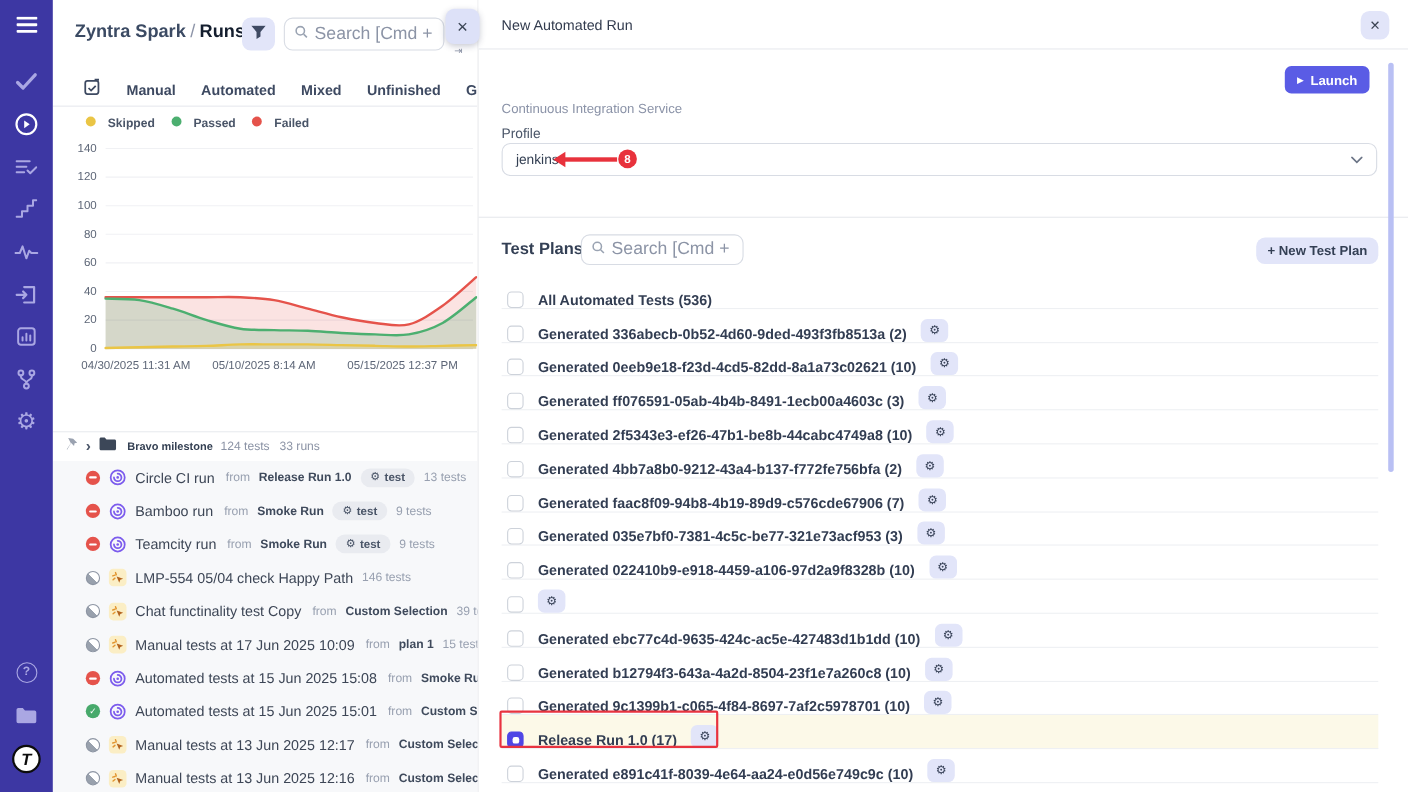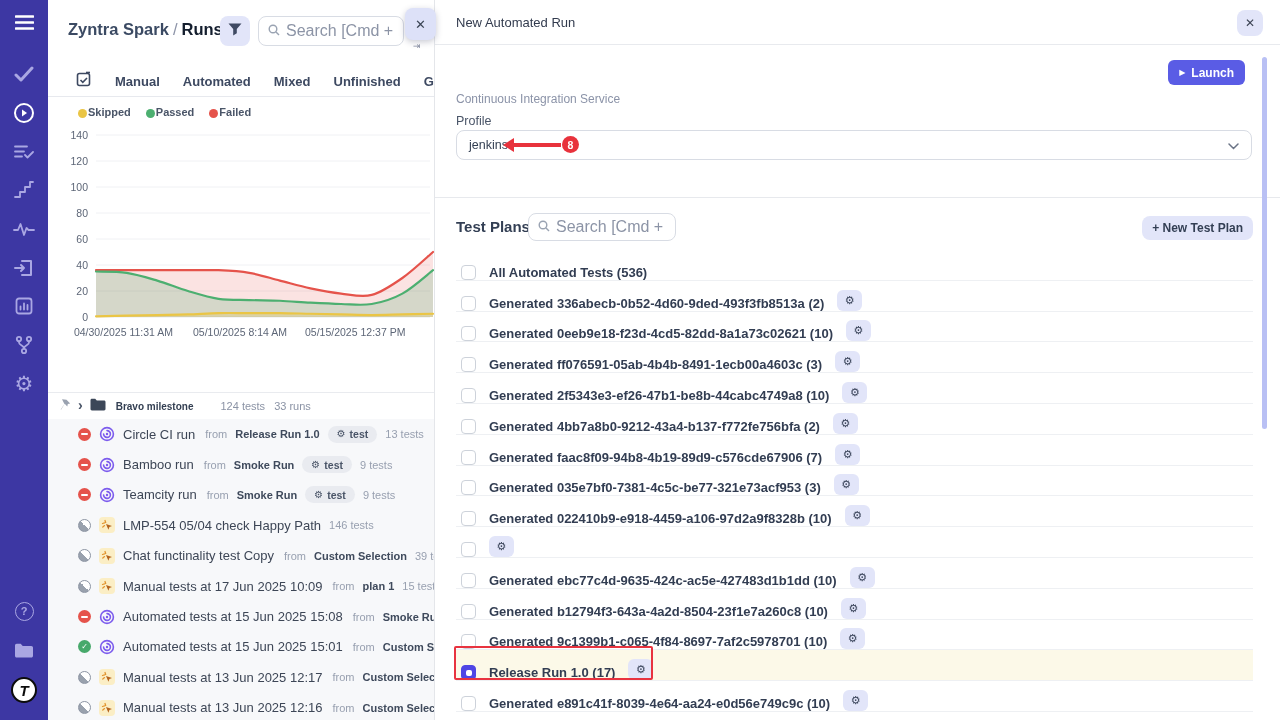--- a/index.html
+++ b/index.html
@@ -31,33 +31,33 @@
   .lp-search{position:absolute;left:210px;top:16px;width:146px;height:30px}
   .searchbox input{border:none;outline:none;background:transparent;font-size:16px;color:#ec4899;width:100%;
     font-family:"Liberation Sans","DejaVu Sans",sans-serif}
   .searchbox input::placeholder{color:#8c94a6}
 
   .lp-tabs{position:absolute;top:66px;left:0;right:0;height:31px;border-bottom:1px solid #e7e9ee;display:flex;align-items:center;
     padding-left:28px;gap:23px}
   .lp-tabs .tab{font-size:13px;font-weight:600;color:#3d4961;cursor:pointer;white-space:nowrap}
 
   .lp-legend{position:absolute;top:106px;left:30px;display:flex;gap:15px;align-items:center}
-  .leg-item{display:flex;align-items:flex-end;gap:1px}
+  .leg-item{display:flex;align-items:flex-start;gap:11px}
   .leg-dot{width:9px;height:9px;border-radius:50%}
   .leg-label{font-size:11px;font-weight:600;color:#4a5568}
 
   .ytick{position:absolute;left:4px;width:36px;text-align:right;font-size:10.5px;color:#5d6677}
   .xtick{position:absolute;top:326px;font-size:10.5px;color:#5d6677;white-space:nowrap;overflow:hidden}
   #chart-svg{position:absolute;left:0;top:125px}
 
   .milestone{position:absolute;top:392px;left:0;right:0;height:27px;background:#fff;border-top:1px solid #e9ebef;
     display:flex;align-items:center;padding-left:12px;gap:7px;cursor:pointer}
   .milestone .chev{font-size:14px;font-weight:700;color:#4a5568;line-height:1;margin-top:-2px}
   .milestone .m-name{font-size:10px;font-weight:600;color:#333f52;margin-left:3px}
-  .milestone .m-count{font-size:11px;color:#8b93a5;margin-left:20px}
+  .milestone .m-count{font-size:11px;color:#8b93a5;margin-left:0}
 
   .runs-list{position:absolute;top:419px;left:0;right:0;bottom:0;background:#f7f8fa}
   .run-row{height:30.4px;display:flex;align-items:center;padding-left:30px;gap:8px;cursor:pointer;white-space:nowrap}
   .st{width:13px;height:13px;border-radius:50%;flex-shrink:0;display:flex;align-items:center;justify-content:center}
   .st-failed{background:#e5534b}
   .st-failed::after{content:"";width:7px;height:2px;background:#fff;border-radius:1px}
   .st-passed{background:#47a96b}
   .st-passed::after{content:"✓";color:#fff;font-size:8px;font-weight:700}
   .st-pending{border:1.5px solid #8d95a3;background:linear-gradient(45deg,#99a1ad 50%,#ffffff 50%)}
   .type-ic{width:16px;height:16px;flex-shrink:0;display:flex;align-items:center;justify-content:center}
@@ -260,21 +260,21 @@
         <path d="M48,145.2C53.10606060606061,145.2 68.42424242424242,145.2 78.63636363636364,145.2C88.84848484848486,145.2 99.06060606060606,145.2 109.27272727272728,145.2C119.4848484848485,145.2 129.6969696969697,145.2 139.9090909090909,145.2C150.12121212121212,145.2 160.33333333333334,144.76666666666665 170.54545454545456,145.2C180.75757575757578,145.63333333333333 190.96969696969697,146.06666666666666 201.1818181818182,147.8C211.3939393939394,149.53333333333336 221.6060606060606,153 231.8181818181818,155.6C242.03030303030303,158.2 252.24242424242428,161.23333333333335 262.4545454545455,163.4C272.66666666666674,165.56666666666666 282.87878787878793,167.51666666666665 293.0909090909091,168.6C303.3030303030303,169.68333333333334 313.51515151515156,172.5 323.72727272727275,169.9C333.93939393939394,167.3 344.1515151515152,160.15 354.3636363636364,153C364.57575757575756,145.85 379.8939393939394,131.33333333333334 385,127L385,192L48,192Z" fill="rgba(229,83,75,0.16)" stroke="none"></path>
         <path d="M48,145.2C53.10606060606061,145.2 68.42424242424242,145.2 78.63636363636364,145.2C88.84848484848486,145.2 99.06060606060606,145.2 109.27272727272728,145.2C119.4848484848485,145.2 129.6969696969697,145.2 139.9090909090909,145.2C150.12121212121212,145.2 160.33333333333334,144.76666666666665 170.54545454545456,145.2C180.75757575757578,145.63333333333333 190.96969696969697,146.06666666666666 201.1818181818182,147.8C211.3939393939394,149.53333333333336 221.6060606060606,153 231.8181818181818,155.6C242.03030303030303,158.2 252.24242424242428,161.23333333333335 262.4545454545455,163.4C272.66666666666674,165.56666666666666 282.87878787878793,167.51666666666665 293.0909090909091,168.6C303.3030303030303,169.68333333333334 313.51515151515156,172.5 323.72727272727275,169.9C333.93939393939394,167.3 344.1515151515152,160.15 354.3636363636364,153C364.57575757575756,145.85 379.8939393939394,131.33333333333334 385,127" fill="none" stroke="#e5534b" stroke-width="2.2" stroke-linecap="round"></path>
         <path d="M48,146.5C53.10606060606061,146.71666666666667 68.42424242424242,146.28333333333336 78.63636363636364,147.8C88.84848484848486,149.31666666666666 99.06060606060606,152.56666666666666 109.27272727272728,155.6C119.4848484848485,158.63333333333333 129.6969696969697,162.96666666666667 139.9090909090909,166C150.12121212121212,169.03333333333333 160.33333333333334,172.28333333333336 170.54545454545456,173.8C180.75757575757578,175.31666666666666 190.96969696969697,174.775 201.1818181818182,175.1C211.3939393939394,175.42499999999998 221.6060606060606,175.31666666666666 231.8181818181818,175.75C242.03030303030303,176.18333333333334 252.24242424242428,177.15833333333333 262.4545454545455,177.7C272.66666666666674,178.24166666666665 282.87878787878793,178.78333333333333 293.0909090909091,179C303.3030303030303,179.21666666666667 313.51515151515156,180.73333333333335 323.72727272727275,179C333.93939393939394,177.26666666666665 344.1515151515152,174.23333333333332 354.3636363636364,168.6C364.57575757575756,162.96666666666667 379.8939393939394,149.1 385,145.2L385,192L48,192Z" fill="rgba(76,175,112,0.22)" stroke="none"></path>
         <path d="M48,146.5C53.10606060606061,146.71666666666667 68.42424242424242,146.28333333333336 78.63636363636364,147.8C88.84848484848486,149.31666666666666 99.06060606060606,152.56666666666666 109.27272727272728,155.6C119.4848484848485,158.63333333333333 129.6969696969697,162.96666666666667 139.9090909090909,166C150.12121212121212,169.03333333333333 160.33333333333334,172.28333333333336 170.54545454545456,173.8C180.75757575757578,175.31666666666666 190.96969696969697,174.775 201.1818181818182,175.1C211.3939393939394,175.42499999999998 221.6060606060606,175.31666666666666 231.8181818181818,175.75C242.03030303030303,176.18333333333334 252.24242424242428,177.15833333333333 262.4545454545455,177.7C272.66666666666674,178.24166666666665 282.87878787878793,178.78333333333333 293.0909090909091,179C303.3030303030303,179.21666666666667 313.51515151515156,180.73333333333335 323.72727272727275,179C333.93939393939394,177.26666666666665 344.1515151515152,174.23333333333332 354.3636363636364,168.6C364.57575757575756,162.96666666666667 379.8939393939394,149.1 385,145.2" fill="none" stroke="#4caf70" stroke-width="2.2" stroke-linecap="round"></path>
         <path d="M48,191.35C53.10606060606061,191.24166666666667 68.42424242424242,190.91666666666666 78.63636363636364,190.7C88.84848484848486,190.48333333333332 99.06060606060606,190.26666666666668 109.27272727272728,190.05C119.4848484848485,189.83333333333334 129.6969696969697,189.72500000000002 139.9090909090909,189.4C150.12121212121212,189.075 160.33333333333334,188.31666666666666 170.54545454545456,188.1C180.75757575757578,187.88333333333333 190.96969696969697,188.1 201.1818181818182,188.1C211.3939393939394,188.1 221.6060606060606,187.99166666666667 231.8181818181818,188.1C242.03030303030303,188.20833333333331 252.24242424242428,188.53333333333333 262.4545454545455,188.75C272.66666666666674,188.96666666666667 282.87878787878793,189.18333333333334 293.0909090909091,189.4C303.3030303030303,189.61666666666667 313.51515151515156,190.05 323.72727272727275,190.05C333.93939393939394,190.05 344.1515151515152,189.61666666666667 354.3636363636364,189.4C364.57575757575756,189.18333333333334 379.8939393939394,188.85833333333335 385,188.75L385,192L48,192Z" fill="rgba(234,197,69,0.25)" stroke="none"></path>
         <path d="M48,191.35C53.10606060606061,191.24166666666667 68.42424242424242,190.91666666666666 78.63636363636364,190.7C88.84848484848486,190.48333333333332 99.06060606060606,190.26666666666668 109.27272727272728,190.05C119.4848484848485,189.83333333333334 129.6969696969697,189.72500000000002 139.9090909090909,189.4C150.12121212121212,189.075 160.33333333333334,188.31666666666666 170.54545454545456,188.1C180.75757575757578,187.88333333333333 190.96969696969697,188.1 201.1818181818182,188.1C211.3939393939394,188.1 221.6060606060606,187.99166666666667 231.8181818181818,188.1C242.03030303030303,188.20833333333331 252.24242424242428,188.53333333333333 262.4545454545455,188.75C272.66666666666674,188.96666666666667 282.87878787878793,189.18333333333334 293.0909090909091,189.4C303.3030303030303,189.61666666666667 313.51515151515156,190.05 323.72727272727275,190.05C333.93939393939394,190.05 344.1515151515152,189.61666666666667 354.3636363636364,189.4C364.57575757575756,189.18333333333334 379.8939393939394,188.85833333333335 385,188.75" fill="none" stroke="#eac545" stroke-width="2.2" stroke-linecap="round"></path>
       </svg>
     <div id="xticks-mount">
         <span class="xtick" style="left: 14px; width: 111px; text-align: right;">04/30/2025 11:31 AM</span>
         <span class="xtick" style="left: 132px; width: 120px; text-align: center;">05/10/2025 8:14 AM</span>
-        <span class="xtick" style="left: 257px; width: 122px; text-align: left;">05/15/2025 12:37 PM</span>
+        <span class="xtick" style="left: 257px; width: 122px; text-align: center;">05/15/2025 12:37 PM</span>
       </div>
 
     <div class="milestone">
       <span>
         <svg width="11" height="12" viewBox="0 0 11 12">
             <path d="M6.5.8l3.7 3.7-2.4.5-.5 2.4-2.6-2.6L1 10.8l-.3-.3L4.4 5 2 .2z" fill="#9aa2b0"></path>
           </svg></span>
       <span class="chev">›</span>
       <span>
         <svg width="16" height="13" viewBox="0 0 16 13">

